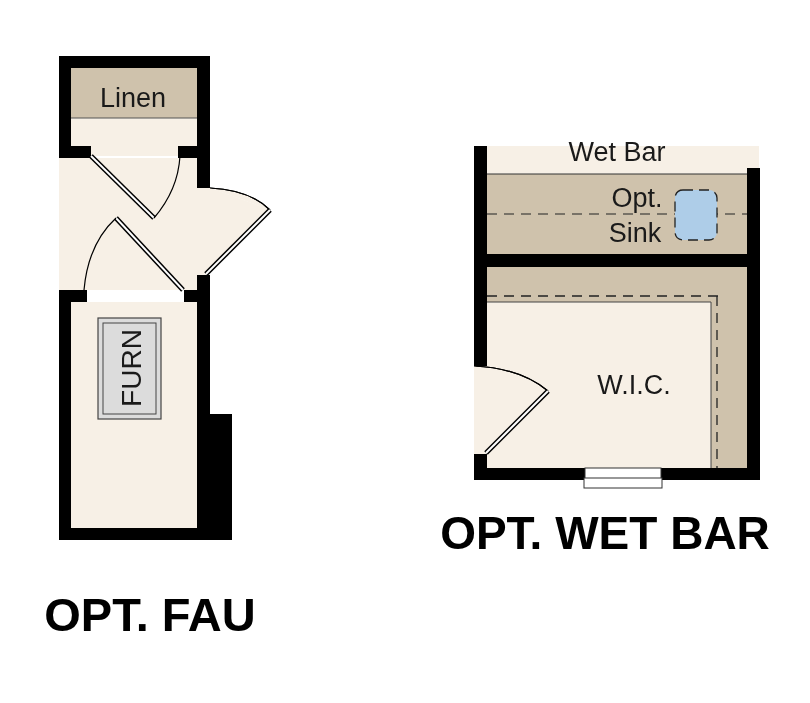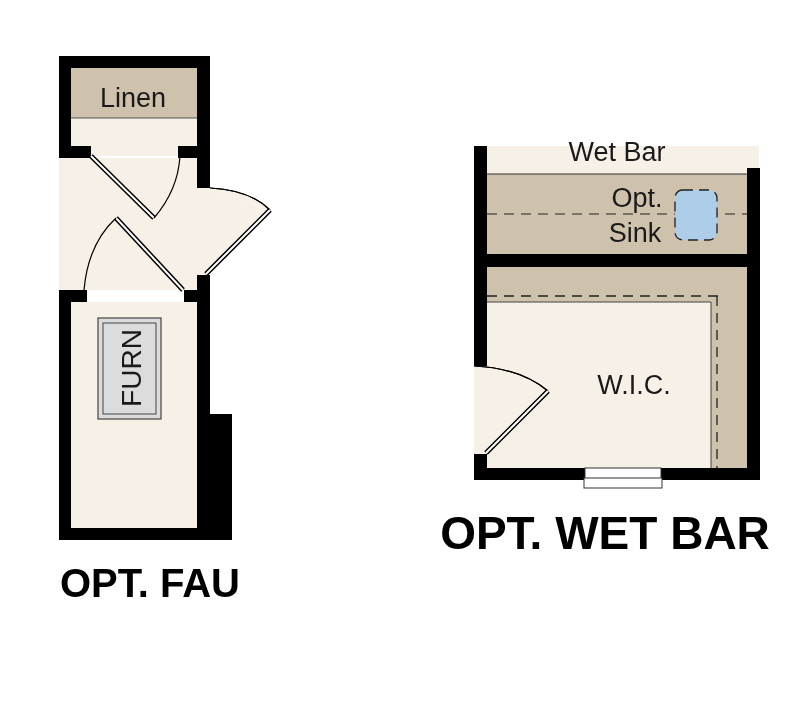--- a/index.html
+++ b/index.html
@@ -1,20 +1,20 @@
 <!DOCTYPE html>
 <html><head>
   <meta charset="utf-8">
   <style>
     html, body { margin: 0; padding: 0; background: #ffffff; }
     body { width: 810px; height: 703px; position: relative; overflow: hidden; font-family: "Liberation Sans", sans-serif; }
     svg { position: absolute; left: 0; top: 0; }
     .lbl { font-family: "Liberation Sans", sans-serif; fill: #1a1a1a; }
     .title { font-family: "Liberation Sans", sans-serif; font-weight: bold; position: absolute; color: #000; text-align: center; line-height: 1; }
-    .t-fau { left: 20px; top: 563px; width: 260px; font-size: 40px; letter-spacing: 0px; }
+    .t-fau { left: 20px; top: 591px; width: 260px; font-size: 47px; letter-spacing: 0px; }
     .t-fau span { display: block; margin-bottom: 4px; }
     .t-wet { left: 405px; top: 510px; width: 400px; font-size: 46px; text-align: center; }
   </style>
 </head>
 <body>
 
 <svg width="810" height="703" viewBox="0 0 810 703">
 
   <g>
 

